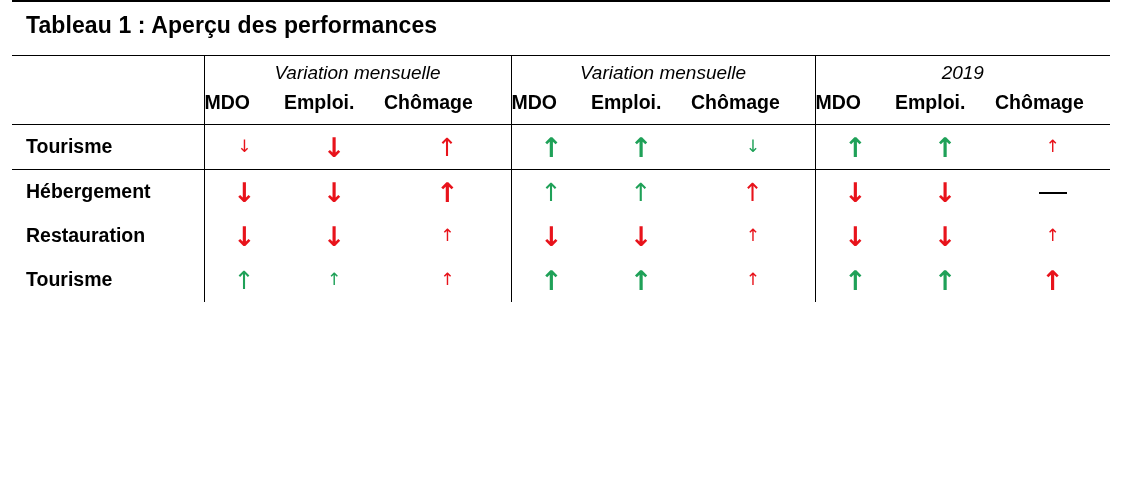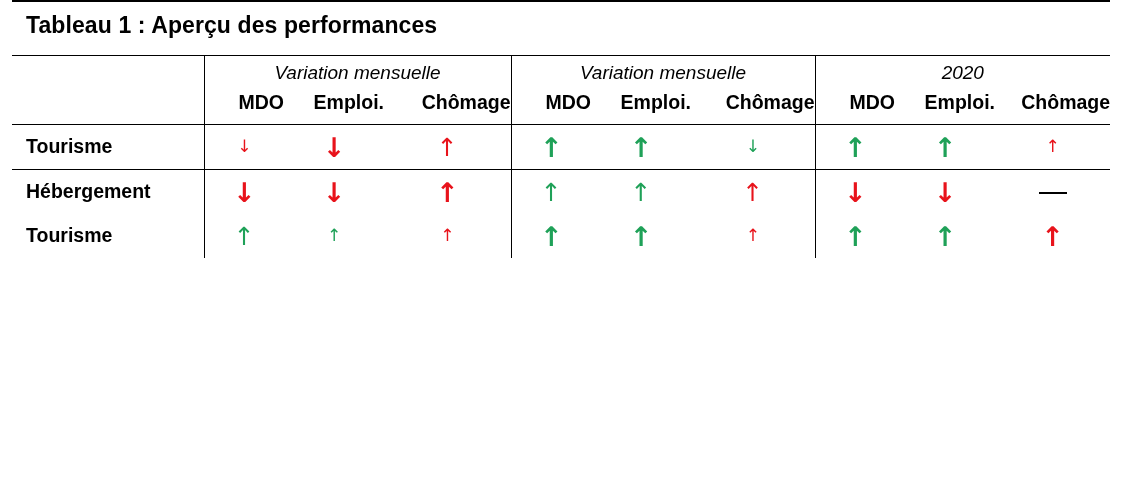--- a/index.html
+++ b/index.html
@@ -54,21 +54,21 @@
     margin-top: 24px;
   }
   .grp-row th.blank { border-top: 1.5px solid #000; }
   .grp-row th.grp { border-left: 1.5px solid #000; }
 
   
   .sub-row th {
     padding: 3px 0 10px 0;
     font-size: 19.5px;
     font-weight: bold;
-    text-align: right;
+    text-align: left;
     border-bottom: 1.5px solid #000;
   }
   .sub-row th.firstofgroup { border-left: 1.5px solid #000; }
   .sub-row th.rowhead { border-bottom: 1.5px solid #000; }
 
   
   tbody td {
     text-align: center;
     vertical-align: middle;
     padding: 0;
@@ -136,21 +136,21 @@
       <tr class="title-row">
         <td colspan="10">
           <span class="title-text">Tableau 1 : Aperçu des performances</span>
         </td>
       </tr>
 
       <tr class="grp-row">
         <th class="blank"></th>
         <th class="grp" colspan="3">Variation mensuelle</th>
         <th class="grp" colspan="3">Variation mensuelle</th>
-        <th class="grp" colspan="3">2020</th>
+        <th class="grp" colspan="3">2019</th>
       </tr>
 
       <tr class="sub-row">
         <th class="rowhead"></th>
         <th class="firstofgroup">MDO</th>
         <th>Emploi.</th>
         <th>Chômage</th>
         <th class="firstofgroup">MDO</th>
         <th>Emploi.</th>
         <th>Chômage</th>
@@ -179,20 +179,32 @@
           <td><span class="arrow l down" style="color: rgb(232, 19, 27);">↓</span></td>
           <td><span class="arrow l up" style="color: rgb(232, 19, 27);">↑</span></td>
           <td class="firstofgroup"><span class="arrow m up" style="color: rgb(31, 161, 88);">↑</span></td>
           <td><span class="arrow m up" style="color: rgb(31, 161, 88);">↑</span></td>
           <td><span class="arrow m up" style="color: rgb(232, 19, 27);">↑</span></td>
           <td class="firstofgroup"><span class="arrow l down" style="color: rgb(232, 19, 27);">↓</span></td>
           <td><span class="arrow l down" style="color: rgb(232, 19, 27);">↓</span></td>
           <td><span class="dash"></span></td>
         </tr>
         <tr>
+          <td class="rowhead">Restauration</td>
+          <td class="firstofgroup"><span class="arrow l down" style="color: rgb(232, 19, 27);">↓</span></td>
+          <td><span class="arrow l down" style="color: rgb(232, 19, 27);">↓</span></td>
+          <td><span class="arrow s up" style="color: rgb(232, 19, 27);">↑</span></td>
+          <td class="firstofgroup"><span class="arrow l down" style="color: rgb(232, 19, 27);">↓</span></td>
+          <td><span class="arrow l down" style="color: rgb(232, 19, 27);">↓</span></td>
+          <td><span class="arrow s up" style="color: rgb(232, 19, 27);">↑</span></td>
+          <td class="firstofgroup"><span class="arrow l down" style="color: rgb(232, 19, 27);">↓</span></td>
+          <td><span class="arrow l down" style="color: rgb(232, 19, 27);">↓</span></td>
+          <td><span class="arrow s up" style="color: rgb(232, 19, 27);">↑</span></td>
+        </tr>
+        <tr>
           <td class="rowhead">Tourisme</td>
           <td class="firstofgroup"><span class="arrow m up" style="color: rgb(31, 161, 88);">↑</span></td>
           <td><span class="arrow s up" style="color: rgb(31, 161, 88);">↑</span></td>
           <td><span class="arrow s up" style="color: rgb(232, 19, 27);">↑</span></td>
           <td class="firstofgroup"><span class="arrow l up" style="color: rgb(31, 161, 88);">↑</span></td>
           <td><span class="arrow l up" style="color: rgb(31, 161, 88);">↑</span></td>
           <td><span class="arrow s up" style="color: rgb(232, 19, 27);">↑</span></td>
           <td class="firstofgroup"><span class="arrow l up" style="color: rgb(31, 161, 88);">↑</span></td>
           <td><span class="arrow l up" style="color: rgb(31, 161, 88);">↑</span></td>
           <td><span class="arrow l up" style="color: rgb(232, 19, 27);">↑</span></td>

